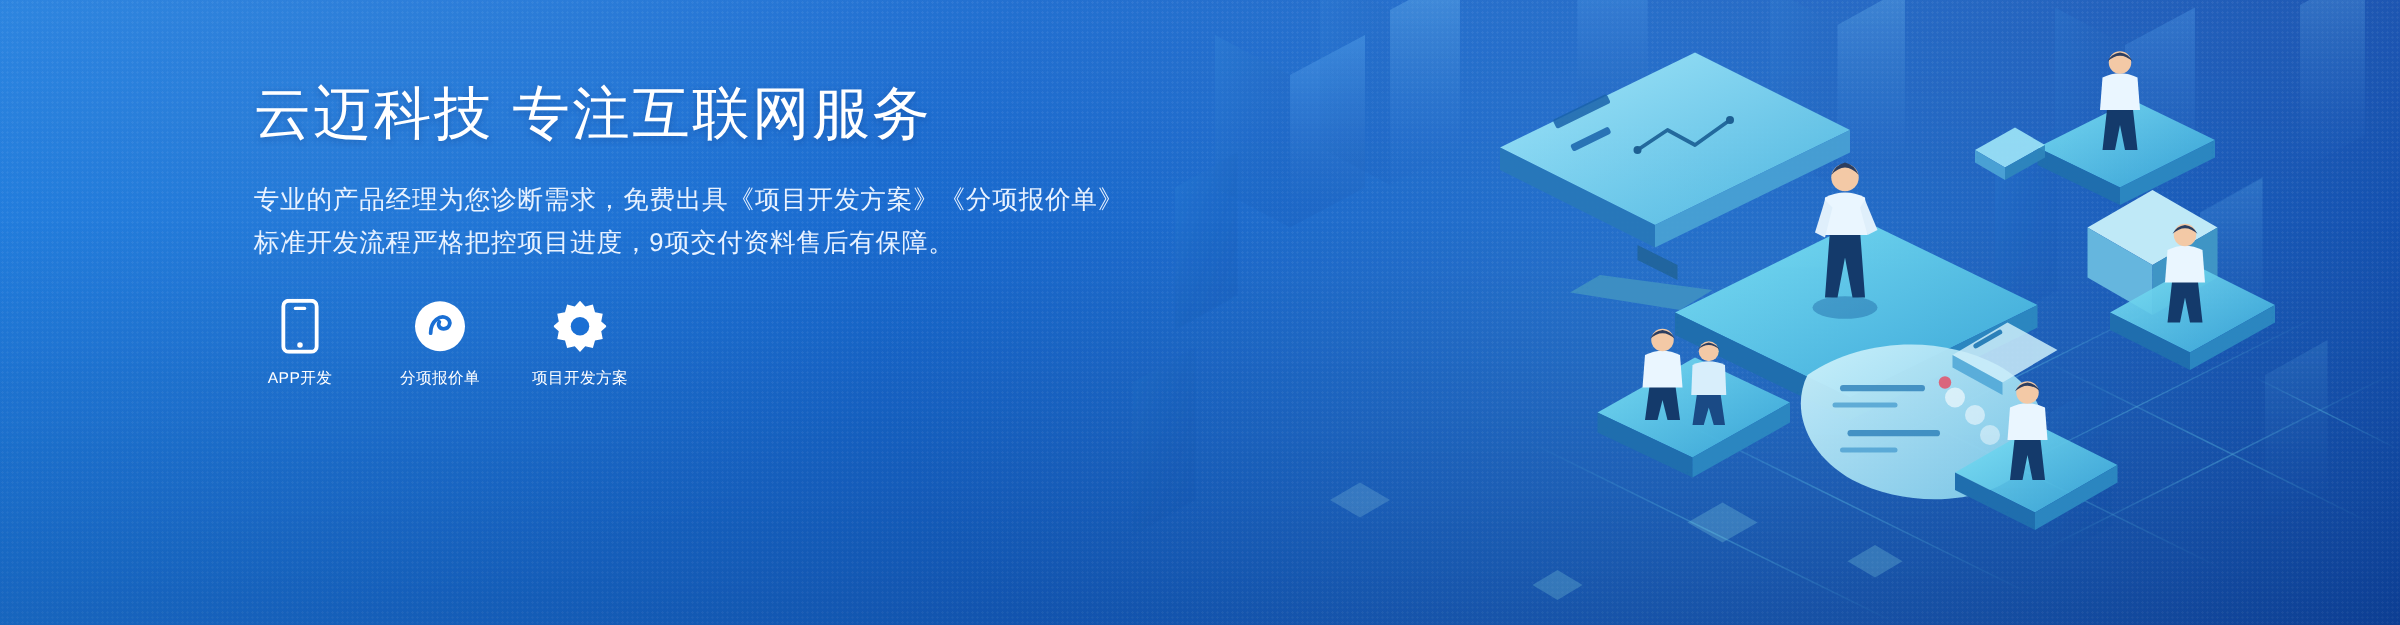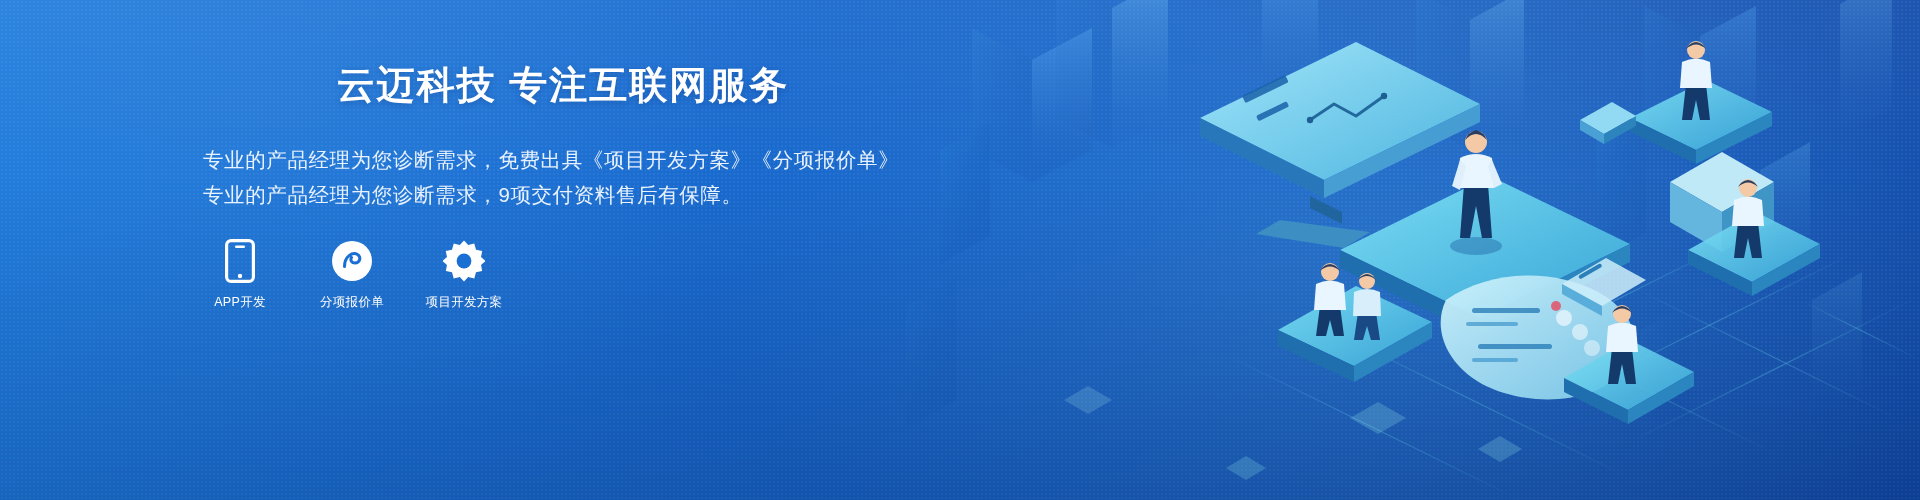--- a/index.html
+++ b/index.html
@@ -39,31 +39,30 @@
   .bg-art svg { position:absolute; top:0; left:0; }
 
   
   .content {
     position:absolute;
     left:203px; top:62px;
     width:720px;
     z-index:5;
   }
   .headline {
-    font-size:38px;
-    font-weight:bold;
+    font-size:46px;
+    font-weight:normal;
     color:#ffffff;
     letter-spacing:2px;
     line-height:1.25;
     white-space:nowrap;
     text-shadow:0 2px 6px rgba(0,30,90,.25);
-    text-align:center;
   }
   .sub {
-    margin-top:32px;
+    margin-top:22px;
     color:#e8f2ff;
     font-size:20.5px;
     line-height:1.75;
     letter-spacing:.6px;
     white-space:nowrap;
   }
   .sub div { display:block; }
 
   
   .icon-row {
@@ -318,21 +317,21 @@
         <rect x="418" y="276" width="26" height="4" rx="2" fill="#2c7fb8" transform="rotate(-30 418 276)"></rect>
       </g>
     </svg>
   </div>
 
   <div class="content">
     <h1 class="headline">云迈科技 专注互联网服务</h1>
 
     <div class="sub">
       <div>专业的产品经理为您诊断需求，免费出具《项目开发方案》《分项报价单》</div>
-      <div>专业的产品经理为您诊断需求，9项交付资料售后有保障。</div>
+      <div>标准开发流程严格把控项目进度，9项交付资料售后有保障。</div>
     </div>
 
     <div class="icon-row">
 
       <div class="icon-item">
         <span class="icon-box">
           <svg width="30" height="44" viewBox="0 0 30 44" xmlns="http://www.w3.org/2000/svg">
             <rect x="1.6" y="1.6" width="26.8" height="40.8" rx="4.5" fill="none" stroke="#ffffff" stroke-width="3.2"></rect>
             <rect x="10" y="6.4" width="10" height="2.6" rx="1.3" fill="#ffffff"></rect>
             <circle cx="15" cy="37" r="2.2" fill="#ffffff"></circle>

